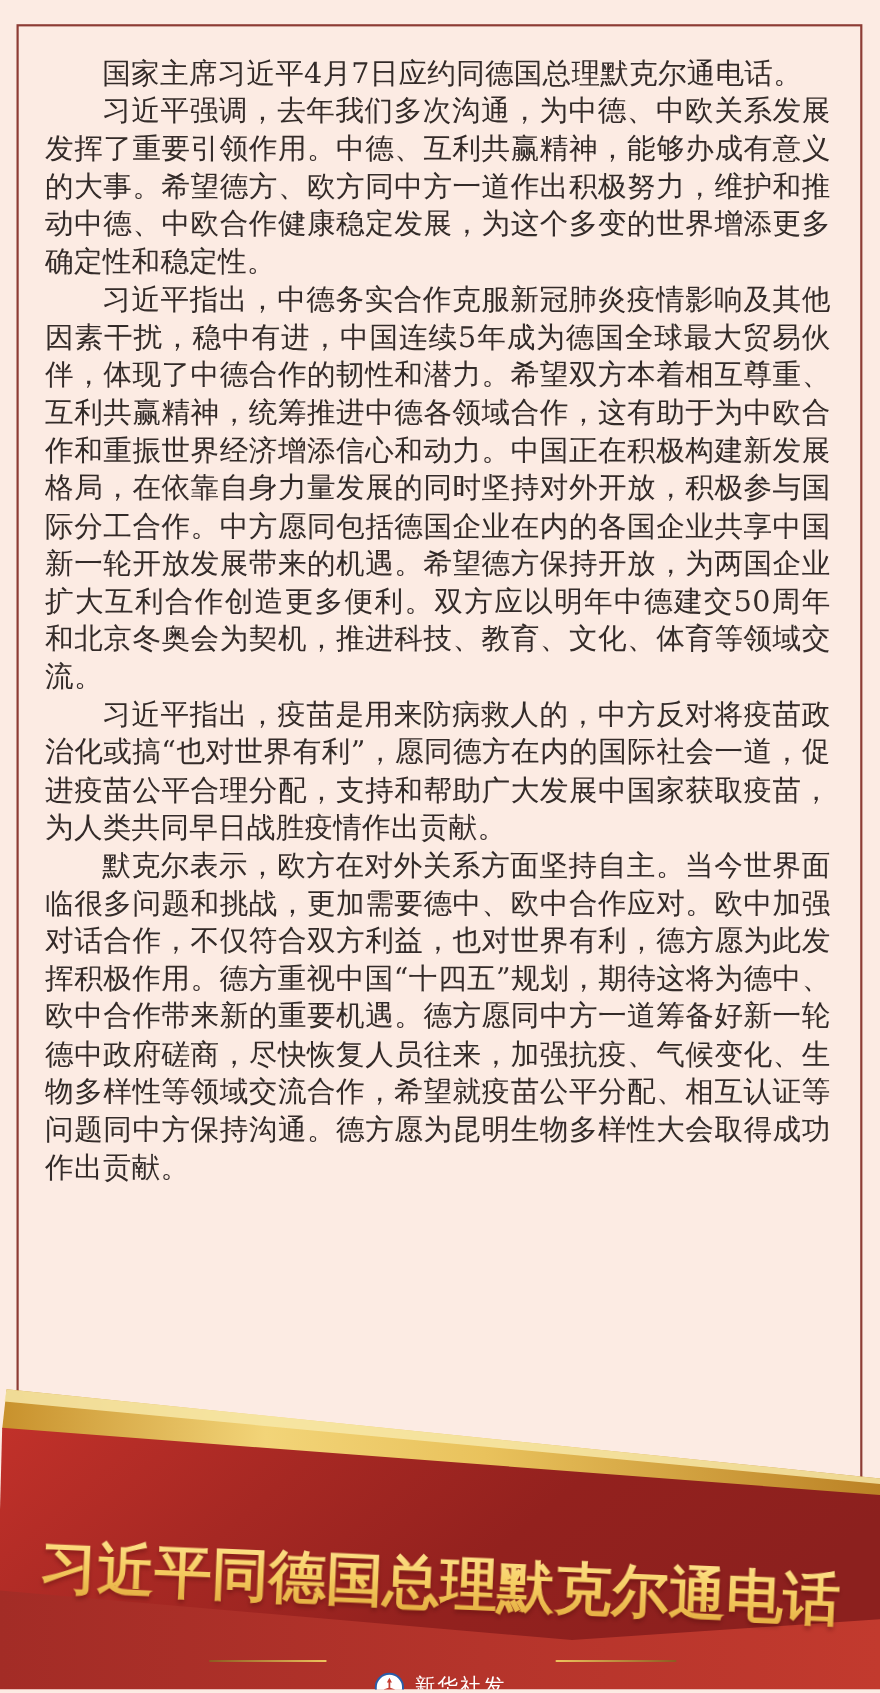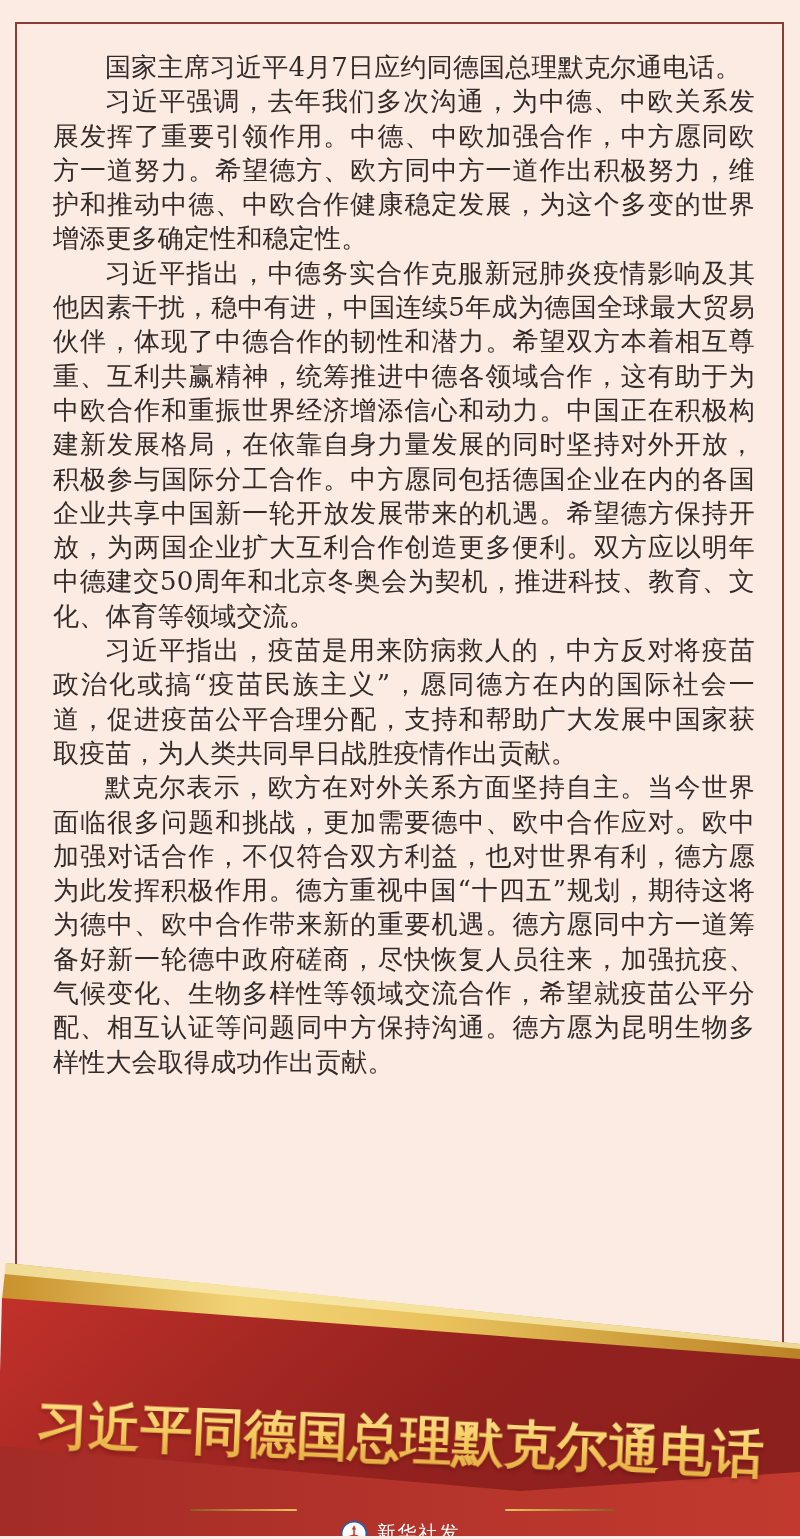--- a/index.html
+++ b/index.html
@@ -10,21 +10,21 @@
     font-family:"DejaVu Serif","Liberation Serif",serif;
   }
   
   .frame{
     position:absolute;left:15px;top:22px;width:769px;height:1330px;
     border:2px solid #8d3c35;box-sizing:border-box;z-index:1;
   }
   
   .article{
     position:absolute;left:17px;top:24px;width:766px;box-sizing:border-box;
-    padding:26px 28px 0 36px;max-height:1216px;overflow:hidden;z-index:2;
+    padding:26px 28px 0 24px;max-height:1216px;overflow:hidden;z-index:2;
     color:#332b29;font-size:26px;line-height:34.3px;
     text-align:justify;text-justify:inter-character;
     letter-spacing:0.2px;
   }
   .article p{margin:0;text-indent:2em;}
   
   .banner-clip{
     position:absolute;left:0;top:1240px;width:800px;height:296px;
     overflow:hidden;z-index:3;
   }
@@ -53,23 +53,23 @@
 </style>
 </head>
 <body>
 
 <div class="page">
 
   <div class="frame"></div>
 
   <div class="article">
       <p>国家主席习近平4月7日应约同德国总理默克尔通电话。</p>
-      <p>习近平强调，去年我们多次沟通，为中德、中欧关系发展发挥了重要引领作用。中德、中欧加强合作，中方愿同欧方一道努力。希望德方、欧方同中方一道作出积极努力，维护和推动中德、中欧合作健康稳定发展，为这个多变的世界增添更多确定性和稳定性。</p>
+      <p>习近平强调，去年我们多次沟通，为中德、中欧关系发展发挥了重要引领作用。中德、互利共赢精神，能够办成有意义的大事。希望德方、欧方同中方一道作出积极努力，维护和推动中德、中欧合作健康稳定发展，为这个多变的世界增添更多确定性和稳定性。</p>
       <p>习近平指出，中德务实合作克服新冠肺炎疫情影响及其他因素干扰，稳中有进，中国连续5年成为德国全球最大贸易伙伴，体现了中德合作的韧性和潜力。希望双方本着相互尊重、互利共赢精神，统筹推进中德各领域合作，这有助于为中欧合作和重振世界经济增添信心和动力。中国正在积极构建新发展格局，在依靠自身力量发展的同时坚持对外开放，积极参与国际分工合作。中方愿同包括德国企业在内的各国企业共享中国新一轮开放发展带来的机遇。希望德方保持开放，为两国企业扩大互利合作创造更多便利。双方应以明年中德建交50周年和北京冬奥会为契机，推进科技、教育、文化、体育等领域交流。</p>
-      <p>习近平指出，疫苗是用来防病救人的，中方反对将疫苗政治化或搞“疫苗民族主义”，愿同德方在内的国际社会一道，促进疫苗公平合理分配，支持和帮助广大发展中国家获取疫苗，为人类共同早日战胜疫情作出贡献。</p>
+      <p>习近平指出，疫苗是用来防病救人的，中方反对将疫苗政治化或搞“也对世界有利”，愿同德方在内的国际社会一道，促进疫苗公平合理分配，支持和帮助广大发展中国家获取疫苗，为人类共同早日战胜疫情作出贡献。</p>
       <p>默克尔表示，欧方在对外关系方面坚持自主。当今世界面临很多问题和挑战，更加需要德中、欧中合作应对。欧中加强对话合作，不仅符合双方利益，也对世界有利，德方愿为此发挥积极作用。德方重视中国“十四五”规划，期待这将为德中、欧中合作带来新的重要机遇。德方愿同中方一道筹备好新一轮德中政府磋商，尽快恢复人员往来，加强抗疫、气候变化、生物多样性等领域交流合作，希望就疫苗公平分配、相互认证等问题同中方保持沟通。德方愿为昆明生物多样性大会取得成功作出贡献。</p>
     </div>
 
   <div class="banner-clip">
 
     <svg class="banner-svg" width="800" height="296" viewBox="0 0 800 296">
       <defs>
         <linearGradient id="goldGrad" x1="0" y1="0" x2="1" y2="0">
           <stop offset="0" stop-color="#c8912c"></stop>
           <stop offset="0.3" stop-color="#f2d478"></stop>

